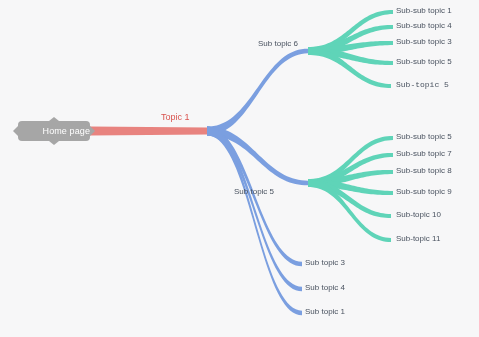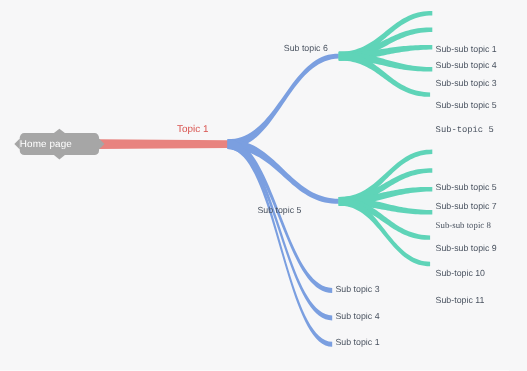--- a/index.html
+++ b/index.html
@@ -31,21 +31,21 @@
   #root-node {
     position: absolute;
     left: 18px;
     top: 121px;
     width: 72px;
     height: 20px;
     background: #a6a6a6;
     border-radius: 4px;
     display: flex;
     align-items: center;
-    justify-content: flex-start;
+    justify-content: flex-end;
   }
   #root-node-label {
     color: #ffffff;
     font-size: 9px;
     letter-spacing: .1px;
   }
   .nub {
     position: absolute;
     width: 0;
     height: 0;
@@ -84,21 +84,20 @@
   }
   
   .sub-label {
     color: #4a5360;
     font-size: 8px;
   }
   
   .leaf-label {
     color: #4a5360;
     font-size: 8px;
-    margin-top: 34px;
   }
 </style>
 </head>
 <body>
 
 <div id="canvas">
 
   <svg id="edges" viewBox="0 0 479 337" xmlns="http://www.w3.org/2000/svg">
     <g id="edge-topic">
         <path d="M90,126.5 L207,127.5 L211,131 L207,134.5 L90,135.5 Z" fill="#e8837f"></path>
@@ -143,19 +142,19 @@
       <div class="node-label sub-label" style="left: 305px; top: 308px;">Sub topic 1</div>
     </div>
   <div id="leaf-labels">
       <div class="node-label leaf-label" style="left: 396px; top: 7px;">Sub-sub topic 1</div>
       <div class="node-label leaf-label" style="left: 396px; top: 22px;">Sub-sub topic 4</div>
       <div class="node-label leaf-label" style="left: 396px; top: 38px;">Sub-sub topic 3</div>
       <div class="node-label leaf-label" style="left: 396px; top: 58px;">Sub-sub topic 5</div>
       <div class="node-label leaf-label" style="left: 396px; top: 81px; font-family: Liberation Mono, monospace;">Sub-topic 5</div>
       <div class="node-label leaf-label" style="left: 396px; top: 133px;">Sub-sub topic 5</div>
       <div class="node-label leaf-label" style="left: 396px; top: 150px;">Sub-sub topic 7</div>
-      <div class="node-label leaf-label" style="left: 396px; top: 167px; font-family: Liberation Serif, serif;">Sub-sub topic 8</div>
+      <div class="node-label leaf-label" style="left: 396px; top: 167px;">Sub-sub topic 8</div>
       <div class="node-label leaf-label" style="left: 396px; top: 188px;">Sub-sub topic 9</div>
       <div class="node-label leaf-label" style="left: 396px; top: 211px;">Sub-topic 10</div>
       <div class="node-label leaf-label" style="left: 396px; top: 235px;">Sub-topic 11</div>
     </div>
 
 </div>
 
 </body></html>

